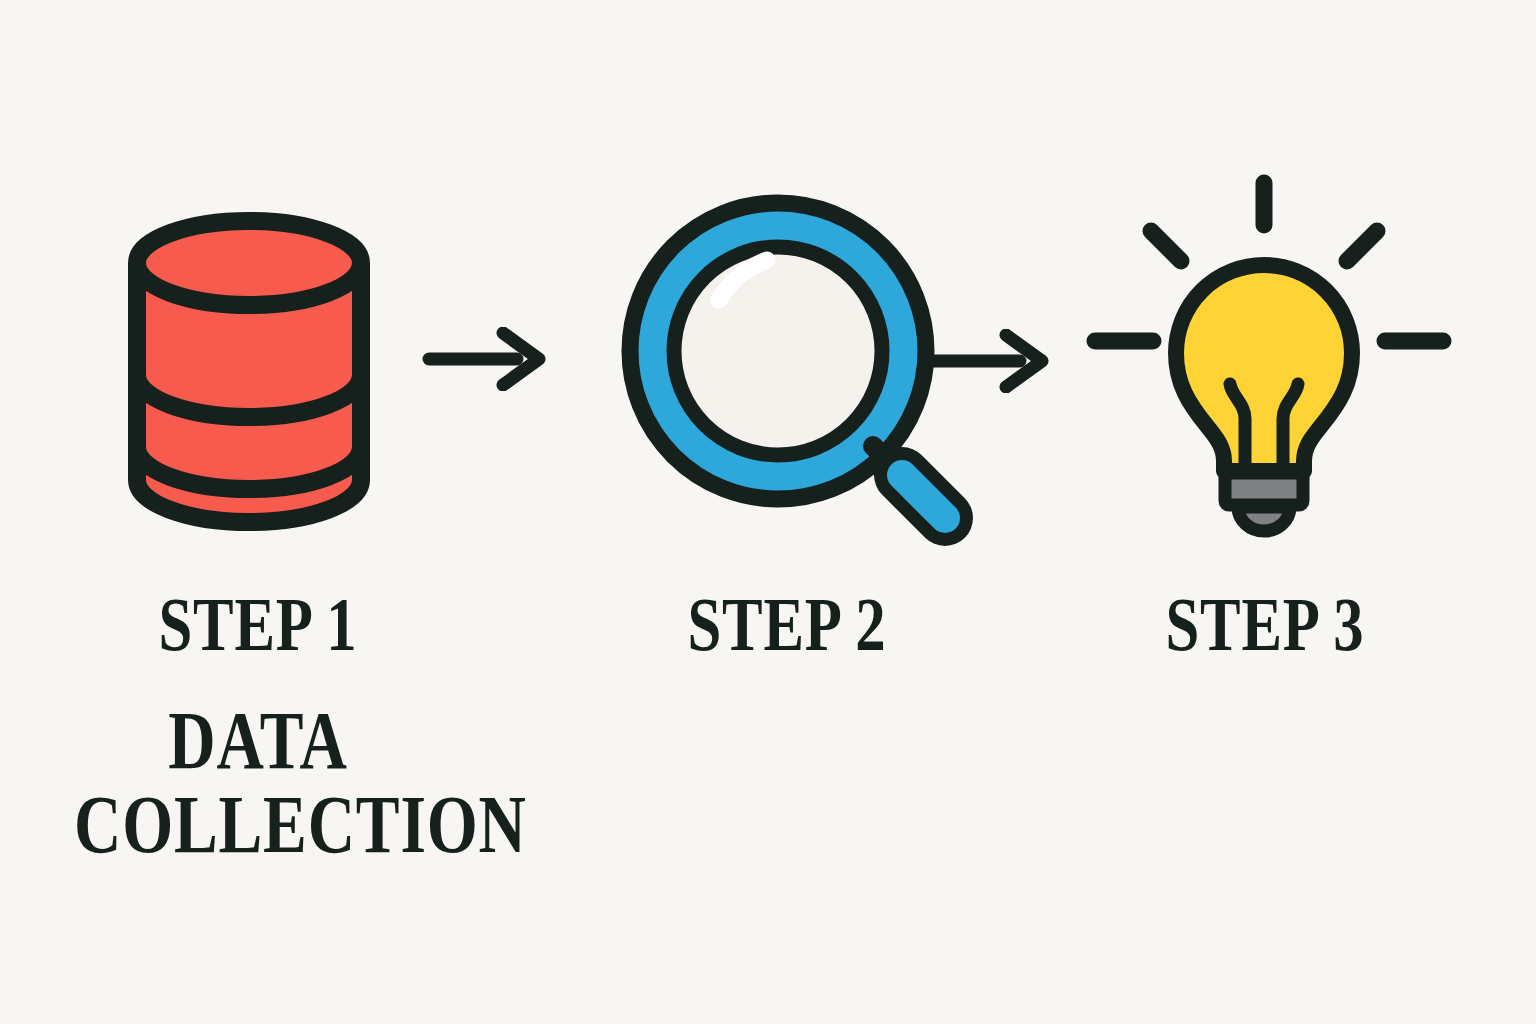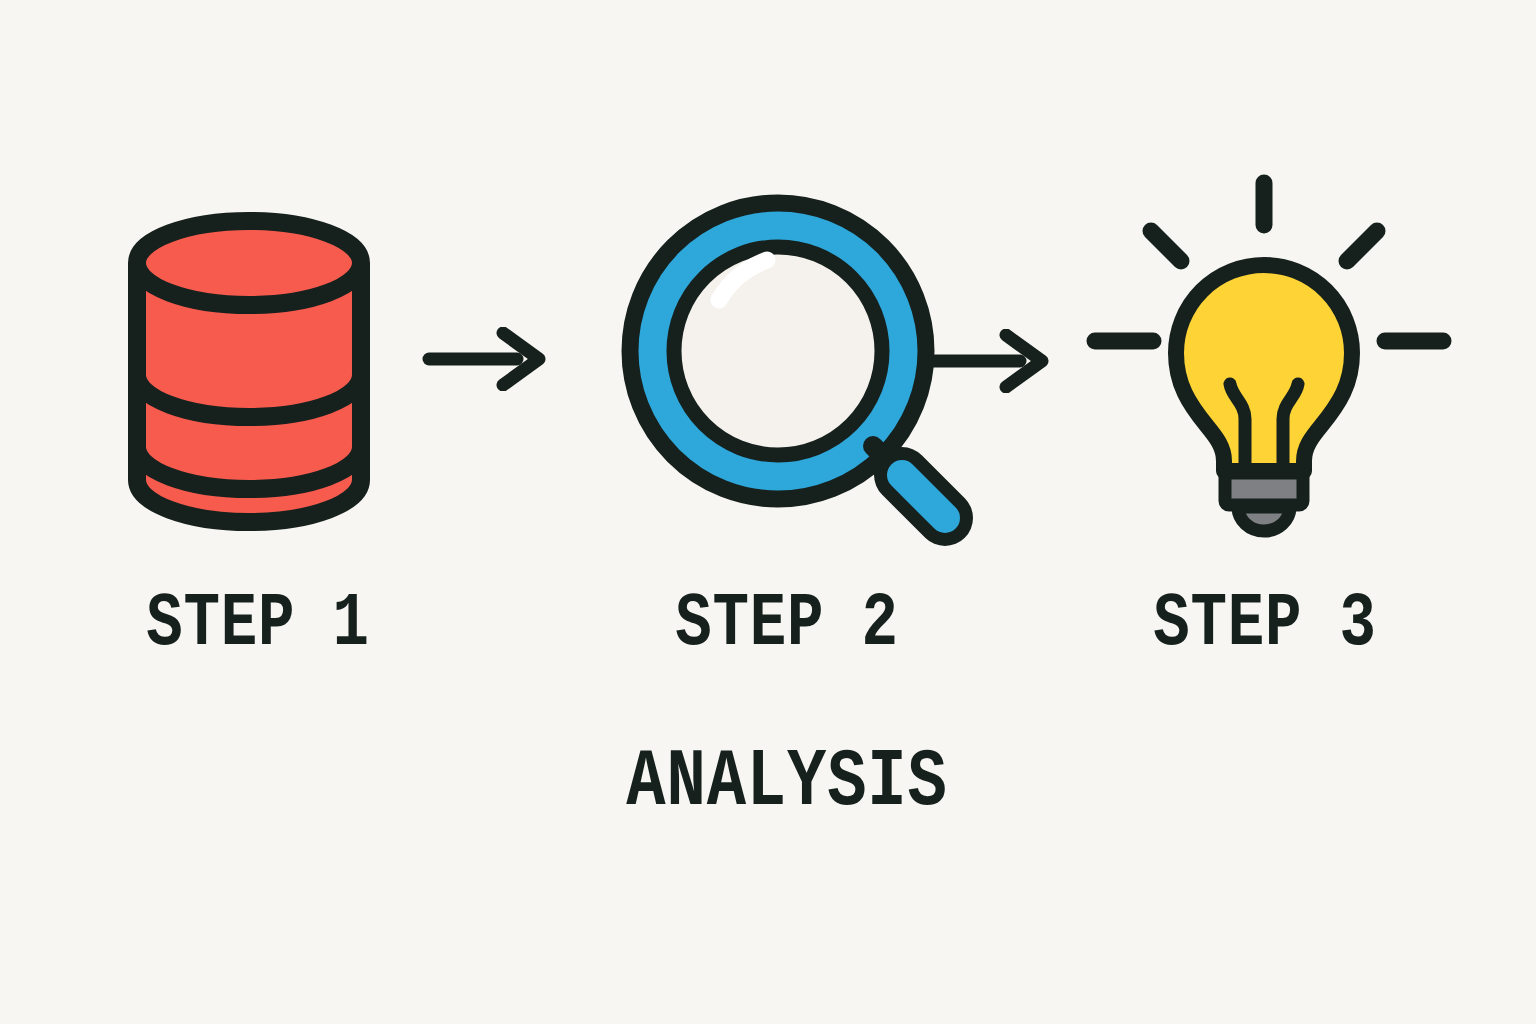--- a/index.html
+++ b/index.html
@@ -1,21 +1,21 @@
 <!DOCTYPE html>
 <html style="--background: #F8F6F2; --ink: #16211E; --database-red: #F75B4E; --magnifier-blue: #2EA7DB; --lens-fill: #F5F2ED; --highlight-white: #FFFFFF; --bulb-yellow: #FDD335; --base-gray: #7E8083;"><head>
 <meta charset="utf-8">
 <style>
   html,body{margin:0;padding:0;}
   .canvas{
     position:relative;
     width:1536px;height:1024px;
     background:var(--background,#F8F6F2);
     overflow:hidden;
-    font-family:Liberation Mono, monospace;
+    font-family:Liberation Serif, serif;
     color:var(--ink,#16211E);
   }
   .col{position:absolute;top:0;height:100%;}
   .col1{left:28px;width:460px;}
   .col2{left:557px;width:460px;}
   .col3{left:1035px;width:460px;}
   .icon{position:absolute;}
   .db-icon{left:97px;top:212px;}
   .mag-icon{left:58px;top:188px;}
   .bulb-icon{left:48px;top:173px;}
@@ -45,41 +45,41 @@
 <div class="canvas">
 
   <div class="col col1">
     <svg class="icon db-icon" width="246" height="320" viewBox="0 0 246 320">
       <path d="M12,51 V268 A112,42 0 0 0 236,268 V51" fill="var(--database-red,#F75B4E)" stroke="var(--ink,#16211E)" stroke-width="18" stroke-linejoin="round"></path>
       <path d="M12,163 A112,42 0 0 0 236,163" fill="none" stroke="var(--ink,#16211E)" stroke-width="18"></path>
       <path d="M12,235 A112,42 0 0 0 236,235" fill="none" stroke="var(--ink,#16211E)" stroke-width="18"></path>
       <ellipse cx="124" cy="51" rx="112" ry="42" fill="var(--database-red,#F75B4E)" stroke="var(--ink,#16211E)" stroke-width="18"></ellipse>
     </svg>
     <div class="step-label">STEP 1</div>
+    <div class="title-block">
+      <div class="title-line">DATA</div>
+      <div class="title-line">COLLECTION</div>
+    </div>
   </div>
 
   <svg class="arrow arrow1" width="126" height="64" viewBox="0 0 126 64">
     <line x1="8" y1="32" x2="96" y2="32" stroke="var(--ink,#16211E)" stroke-width="13" stroke-linecap="round"></line>
     <path d="M82,6 L118,32 L82,58" fill="none" stroke="var(--ink,#16211E)" stroke-width="13" stroke-linecap="round" stroke-linejoin="round"></path>
   </svg>
 
   <div class="col col2">
     <svg class="icon mag-icon" width="360" height="385" viewBox="0 0 360 385">
       <circle cx="163" cy="163" r="148" fill="var(--magnifier-blue,#2EA7DB)" stroke="var(--ink,#16211E)" stroke-width="17"></circle>
       <circle cx="163" cy="163" r="104" fill="var(--lens-fill,#F5F2ED)" stroke="var(--ink,#16211E)" stroke-width="15"></circle>
       <path d="M104,112 Q120,84 152,72" fill="none" stroke="var(--highlight-white,#FFFFFF)" stroke-width="17" stroke-linecap="round"></path>
       <line x1="258" y1="258" x2="276" y2="276" stroke="var(--ink,#16211E)" stroke-width="20" stroke-linecap="round"></line>
       <line x1="287" y1="287" x2="330" y2="330" stroke="var(--ink,#16211E)" stroke-width="56" stroke-linecap="round"></line>
       <line x1="287" y1="287" x2="330" y2="330" stroke="var(--magnifier-blue,#2EA7DB)" stroke-width="30" stroke-linecap="round"></line>
     </svg>
     <div class="step-label">STEP 2</div>
-    <div class="title-block">
-      <div class="title-line">ANALYSIS</div>
-
-    </div>
   </div>
 
   <svg class="arrow arrow2" width="126" height="64" viewBox="0 0 126 64">
     <line x1="8" y1="32" x2="96" y2="32" stroke="var(--ink,#16211E)" stroke-width="13" stroke-linecap="round"></line>
     <path d="M82,6 L118,32 L82,58" fill="none" stroke="var(--ink,#16211E)" stroke-width="13" stroke-linecap="round" stroke-linejoin="round"></path>
   </svg>
 
   <div class="col col3">
     <svg class="icon bulb-icon" width="375" height="375" viewBox="0 0 375 375">
 

